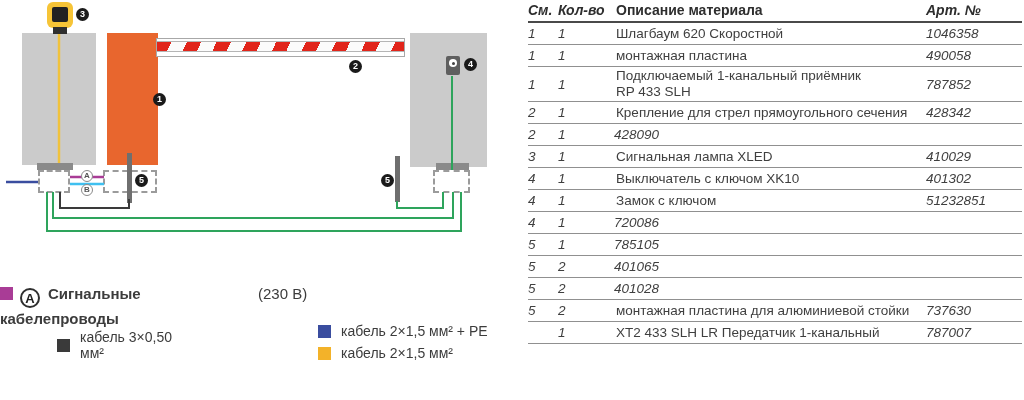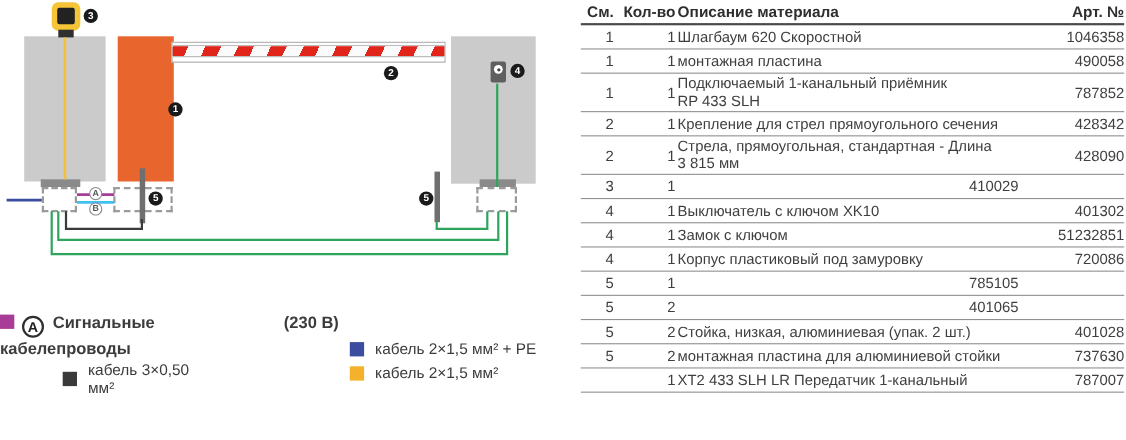--- a/index.html
+++ b/index.html
@@ -43,34 +43,34 @@
   svg.wires { position:absolute; left:0; top:0; }
 
   
   .legend { position:absolute; color:#3c3c3c; }
   .legend-title { font-weight:bold; font-size:15px; line-height:21px; }
   .legend-swatch { display:inline-block; width:13px; height:13px;
     vertical-align:-1px; margin-right:7px; }
   .legend-circle { display:inline-block; width:20px; height:20px; background:#fff;
     border:2px solid #2f2f2f; border-radius:50%; font-size:13px; font-weight:bold;
     text-align:center; line-height:17px; vertical-align:-4px; margin-right:8px; color:#222; }
-  .legend-sub { font-weight:bold; font-size:15px; line-height:21px; }
+  .legend-sub { font-weight:normal; font-size:15px; line-height:21px; }
   .legend-items { margin-top:5px; }
   .legend-item { display:flex; align-items:center; gap:10px; height:22px; font-size:14px; }
   .item-swatch { width:13px; height:13px; flex:0 0 13px; }
 
   
   .parts-table { position:absolute; left:528px; top:0; width:494px;
     color:#3f3f3f; font-size:13.5px; }
   .pt-header { display:grid; grid-template-columns:30px 56px 1fr 96px;
     font-weight:bold; font-size:14px; color:#2e2e2e;
     border-bottom:2px solid #4a4a4a; padding:2px 0 3px; }
   .pt-row { display:grid; grid-template-columns:30px 56px 1fr 96px;
     border-bottom:1px solid #909090; align-items:center; min-height:22px; padding:1px 0; }
-  .col-see, .col-qty, .col-art { text-align:right; }
+  .col-see, .col-qty, .col-art { text-align:left;font-style:italic; }
   .col-desc { text-align:left; padding-left:2px; white-space:pre-line; line-height:16px; }
   .pt-header .col-desc { white-space:nowrap; }
 </style>
 </head>
 <body>
 
 <div id="stage">
 
   <div id="diagram">
 
@@ -133,21 +133,21 @@
     <div class="legend-items" style="margin-left:57px;">
       <div class="legend-item">
         <span class="item-swatch" style="background: rgb(58, 58, 58);"></span>
         <span>кабель 3×0,50 мм²</span>
       </div>
     </div>
   </div>
 
   <div class="legend" style="left:258px; top:283px; width:250px;">
     <div class="legend-sub">(230 В)</div>
-    <div class="legend-items" style="margin-left:60px; margin-top:2px;">
+    <div class="legend-items" style="margin-left:60px; margin-top:16px;">
       <div class="legend-item">
         <span class="item-swatch" style="background: rgb(58, 77, 159);"></span>
         <span>кабель 2×1,5 мм² + PE</span>
       </div>
       <div class="legend-item">
         <span class="item-swatch" style="background: rgb(243, 178, 41);"></span>
         <span>кабель 2×1,5 мм²</span>
       </div>
     </div>
   </div>
@@ -181,61 +181,58 @@
   </div>
         <div class="pt-row">
     <div class="col-see">2</div>
     <div class="col-qty">1</div>
     <div class="col-desc">Крепление для стрел прямоугольного сечения</div>
     <div class="col-art">428342</div>
   </div>
         <div class="pt-row">
     <div class="col-see">2</div>
     <div class="col-qty">1</div>
-    <div class="col-desc">Стрела, прямоугольная, стандартная - Длина
-3 815 мм</div>
     <div class="col-art">428090</div>
   </div>
         <div class="pt-row">
     <div class="col-see">3</div>
     <div class="col-qty">1</div>
+    <div class="col-desc">Сигнальная лампа XLED</div>
     <div class="col-art">410029</div>
   </div>
         <div class="pt-row">
     <div class="col-see">4</div>
     <div class="col-qty">1</div>
     <div class="col-desc">Выключатель с ключом XK10</div>
     <div class="col-art">401302</div>
   </div>
         <div class="pt-row">
     <div class="col-see">4</div>
     <div class="col-qty">1</div>
     <div class="col-desc">Замок с ключом</div>
     <div class="col-art">51232851</div>
   </div>
         <div class="pt-row">
     <div class="col-see">4</div>
     <div class="col-qty">1</div>
-    <div class="col-desc">Корпус пластиковый под замуровку</div>
     <div class="col-art">720086</div>
   </div>
         <div class="pt-row">
     <div class="col-see">5</div>
     <div class="col-qty">1</div>
     <div class="col-art">785105</div>
   </div>
         <div class="pt-row">
     <div class="col-see">5</div>
     <div class="col-qty">2</div>
     <div class="col-art">401065</div>
   </div>
         <div class="pt-row">
     <div class="col-see">5</div>
     <div class="col-qty">2</div>
-    <div class="col-desc">Стойка, низкая, алюминиевая (упак. 2 шт.)</div>
     <div class="col-art">401028</div>
   </div>
         <div class="pt-row">
     <div class="col-see">5</div>
     <div class="col-qty">2</div>
     <div class="col-desc">монтажная пластина для алюминиевой стойки</div>
     <div class="col-art">737630</div>
   </div>
         <div class="pt-row">
     <div class="col-see"></div>

